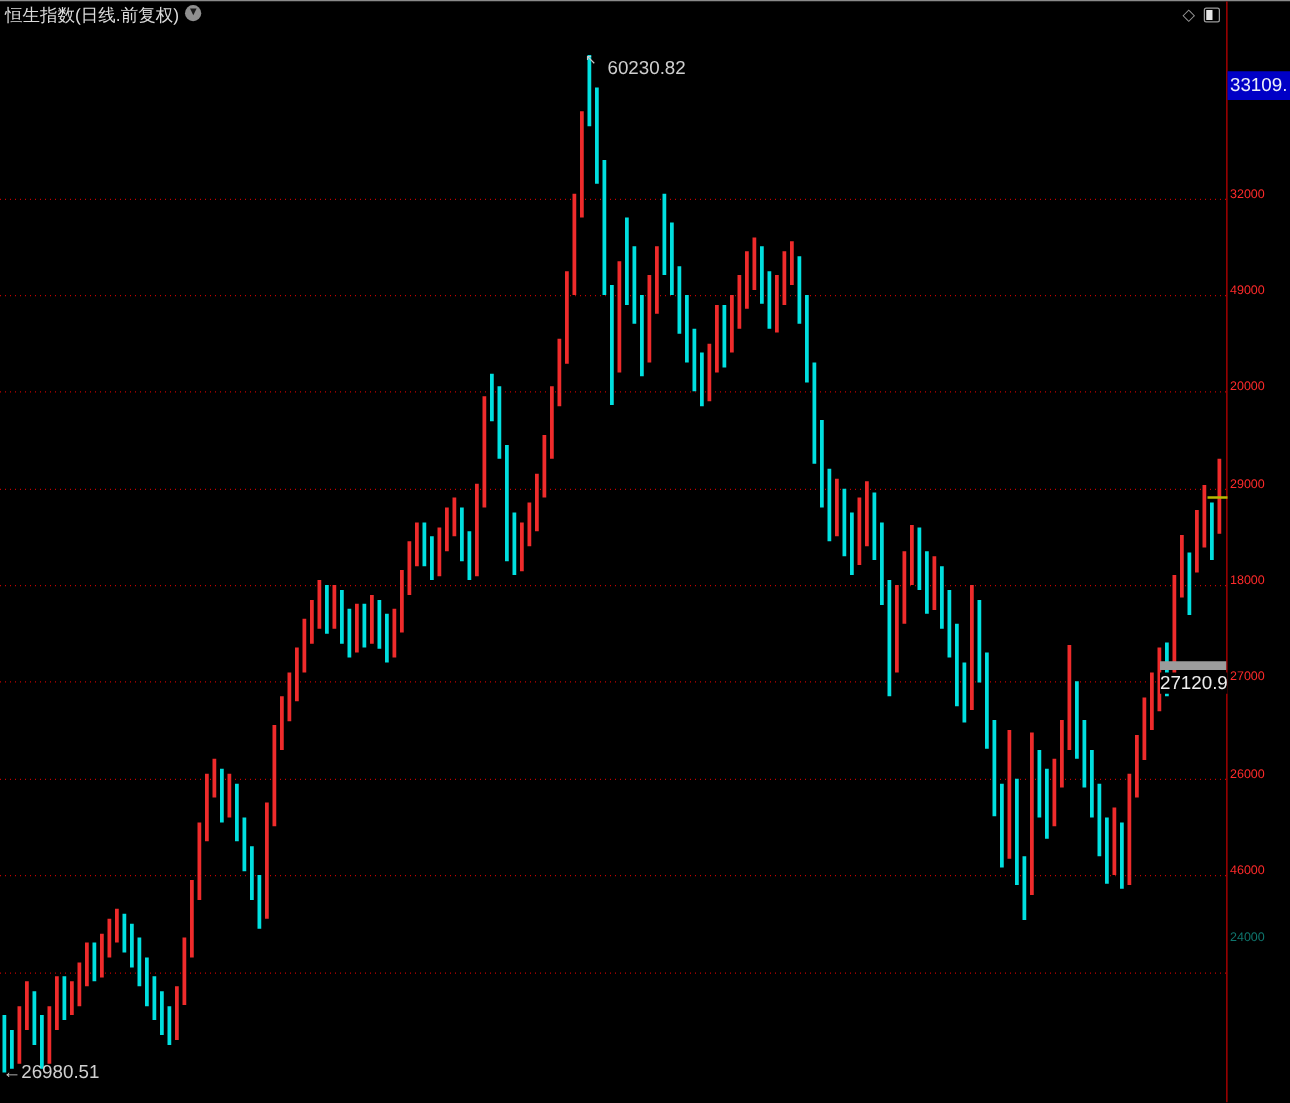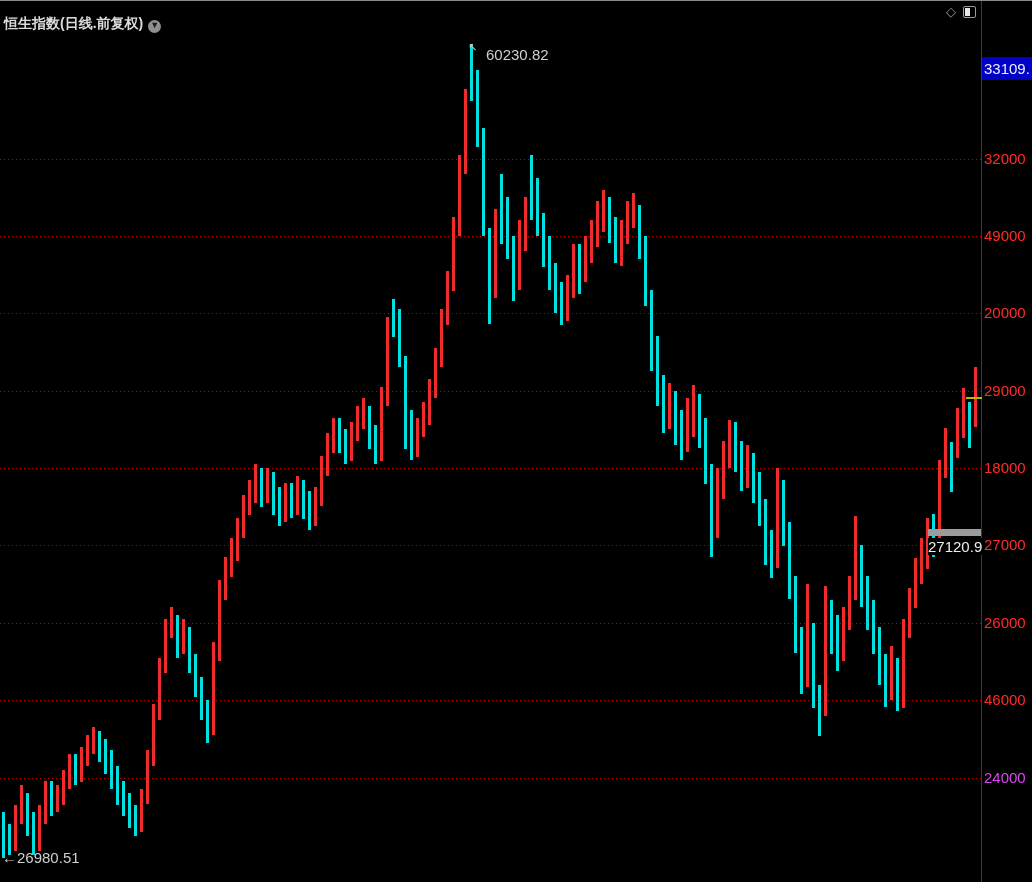--- a/index.html
+++ b/index.html
@@ -1,33 +1,33 @@
 <!DOCTYPE html>
 <html><head>
 <meta charset="utf-8">
 <style>
   html,body{margin:0;padding:0;background:#000;}
   #app{position:relative;width:1032px;height:882px;background:#000;overflow:hidden;
        font-family:"Liberation Sans","DejaVu Sans",sans-serif;border-top:1px solid #8a8a8a;box-sizing:border-box;}
   
-  #titlebar{position:absolute;left:4px;top:14px;height:18px;display:flex;align-items:flex-end;gap:5px;z-index:30;font-weight:bold;}
+  #titlebar{position:absolute;left:4px;top:3px;height:18px;display:flex;align-items:flex-start;gap:5px;z-index:30;}
   #title{color:#dcdcdc;font-size:14px;white-space:nowrap;}
   .chev-circle{width:13px;height:13px;border-radius:50%;background:#8f8f8f;display:flex;align-items:center;justify-content:center;}
   .chev-circle span{color:#1a1a1a;font-size:9px;line-height:9px;transform:translateY(-1px);}
   #winicons{position:absolute;right:56px;top:4px;display:flex;align-items:center;gap:7px;z-index:30;}
   #diamond{color:#9a9a9a;font-size:13px;line-height:13px;}
   #panelbox{width:13px;height:12px;border:1px solid #9a9a9a;border-radius:2px;position:relative;box-sizing:border-box;}
   #panelbox .fill{position:absolute;left:1px;top:1px;width:5px;height:8px;background:#e6e6e6;}
   
   #plot{position:absolute;left:0;top:0;width:981px;height:882px;overflow:hidden;}
   #axis{position:absolute;left:981px;top:0;width:51px;height:882px;}
   #axisline{position:absolute;left:981px;top:0;width:1px;height:882px;z-index:5;}
   .grid{position:absolute;left:0;width:981px;height:1px;z-index:1;}
   .bar{position:absolute;z-index:2;}
-  .ylab{position:absolute;left:3px;font-size:15px;letter-spacing:0;z-index:6;}
+  .ylab{position:absolute;left:3px;font-size:10px;letter-spacing:0;z-index:6;}
   #badge{position:absolute;left:1px;top:56px;width:50px;height:23px;display:flex;align-items:center;
          overflow:hidden;color:#eceff8;font-size:15px;padding-left:2px;box-sizing:border-box;z-index:7;}
   #lastmark{position:absolute;z-index:8;}
   #lastlabel{position:absolute;font-size:15px;color:#ededed;background:#000;z-index:8;white-space:nowrap;}
   #closetick{position:absolute;z-index:9;}
   #hi-anno{position:absolute;z-index:10;color:#cfcfcf;white-space:nowrap;}
   #hi-arrow{position:absolute;z-index:10;color:#c8c8c8;font-size:11px;}
   #lo-anno{position:absolute;z-index:10;color:#cfcfcf;font-size:15px;white-space:nowrap;}
   #hi-text{font-size:15px;}
 </style>
@@ -214,21 +214,21 @@
   <div id="axis">
     <div id="badge" style="background: rgb(0, 0, 198); color: rgb(236, 239, 248);">33109.</div>
   <div class="ylab" style="top: 149px; color: rgb(255, 42, 42);">32000</div>
       <div class="ylab" style="top: 226px; color: rgb(255, 42, 42);">49000</div>
       <div class="ylab" style="top: 303px; color: rgb(255, 42, 42);">20000</div>
       <div class="ylab" style="top: 381px; color: rgb(255, 42, 42);">29000</div>
       <div class="ylab" style="top: 458px; color: rgb(255, 42, 42);">18000</div>
       <div class="ylab" style="top: 535px; color: rgb(255, 42, 42);">27000</div>
       <div class="ylab" style="top: 613px; color: rgb(255, 42, 42);">26000</div>
       <div class="ylab" style="top: 690px; color: rgb(255, 42, 42);">46000</div>
-      <div class="ylab" style="top: 768px; color: #d946ef;">24000</div>
+      <div class="ylab" style="top: 744px; color: #0f766e;">24000</div>
     </div>
   <div id="axisline" style="background: rgb(196, 0, 0);"></div>
 
   <div id="titlebar">
     <span id="title">恒生指数(日线.前复权)</span>
     <span class="chev-circle">
         <span>▼</span>
       </span>
   </div>
 

